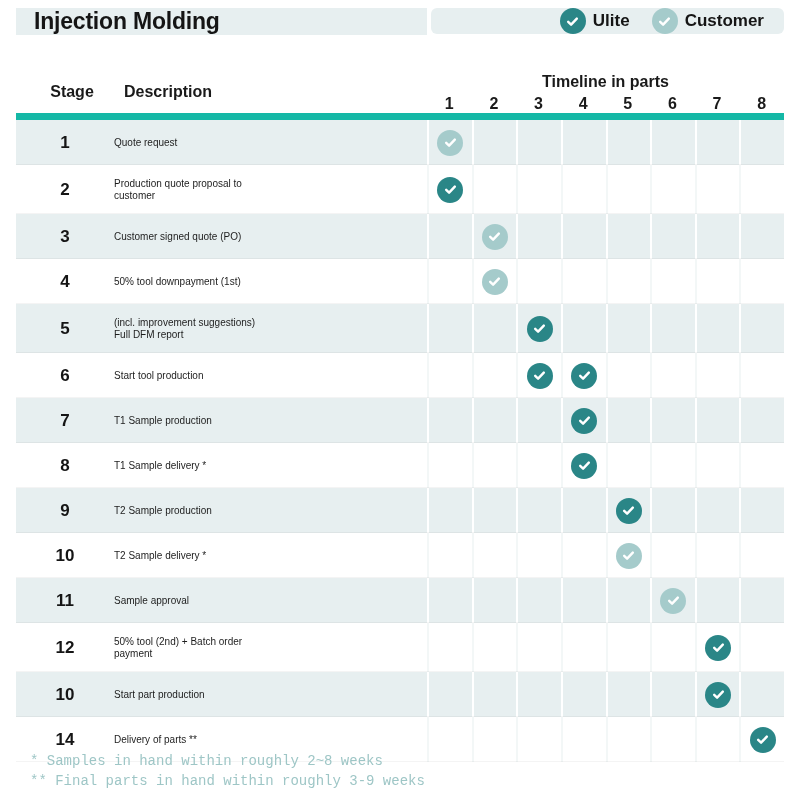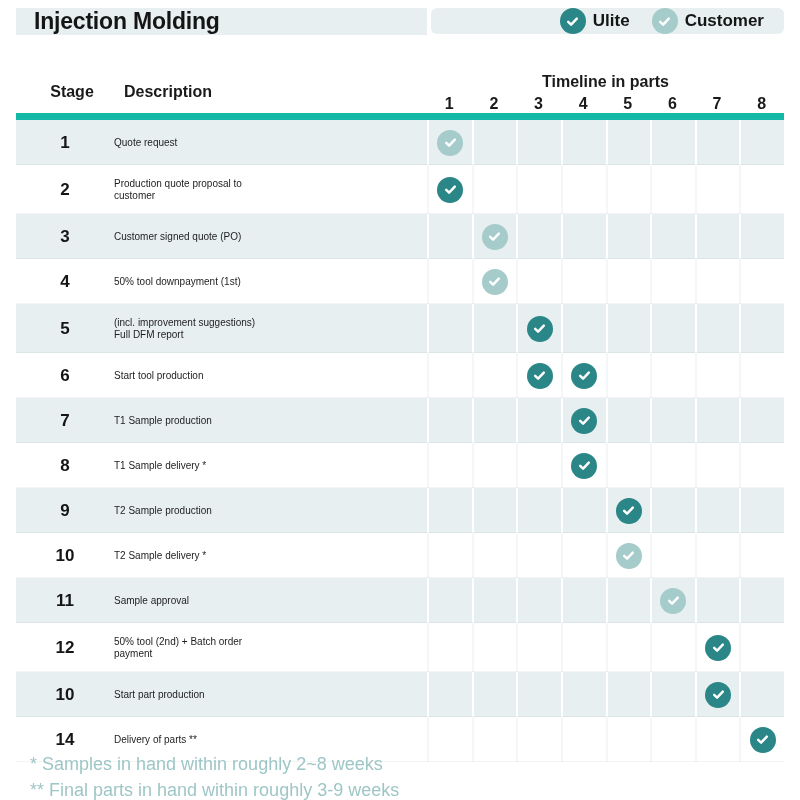--- a/index.html
+++ b/index.html
@@ -203,23 +203,24 @@
   }
 
   
   .footnotes {
     position: absolute;
     left: 30px;
     top: 752px;
     width: 740px;
   }
   .footnote {
-    font-size: 18px;
+    font-size: 14px;
     line-height: 1.42;
     color: #9ec6c6;
+    font-family: Liberation Mono, monospace;
   }
 </style>
 </head>
 <body>
 
 <div id="page">
 
   <div class="title-bar">
     <div class="title-cell">
       <div class="title-text">Injection Molding</div>

